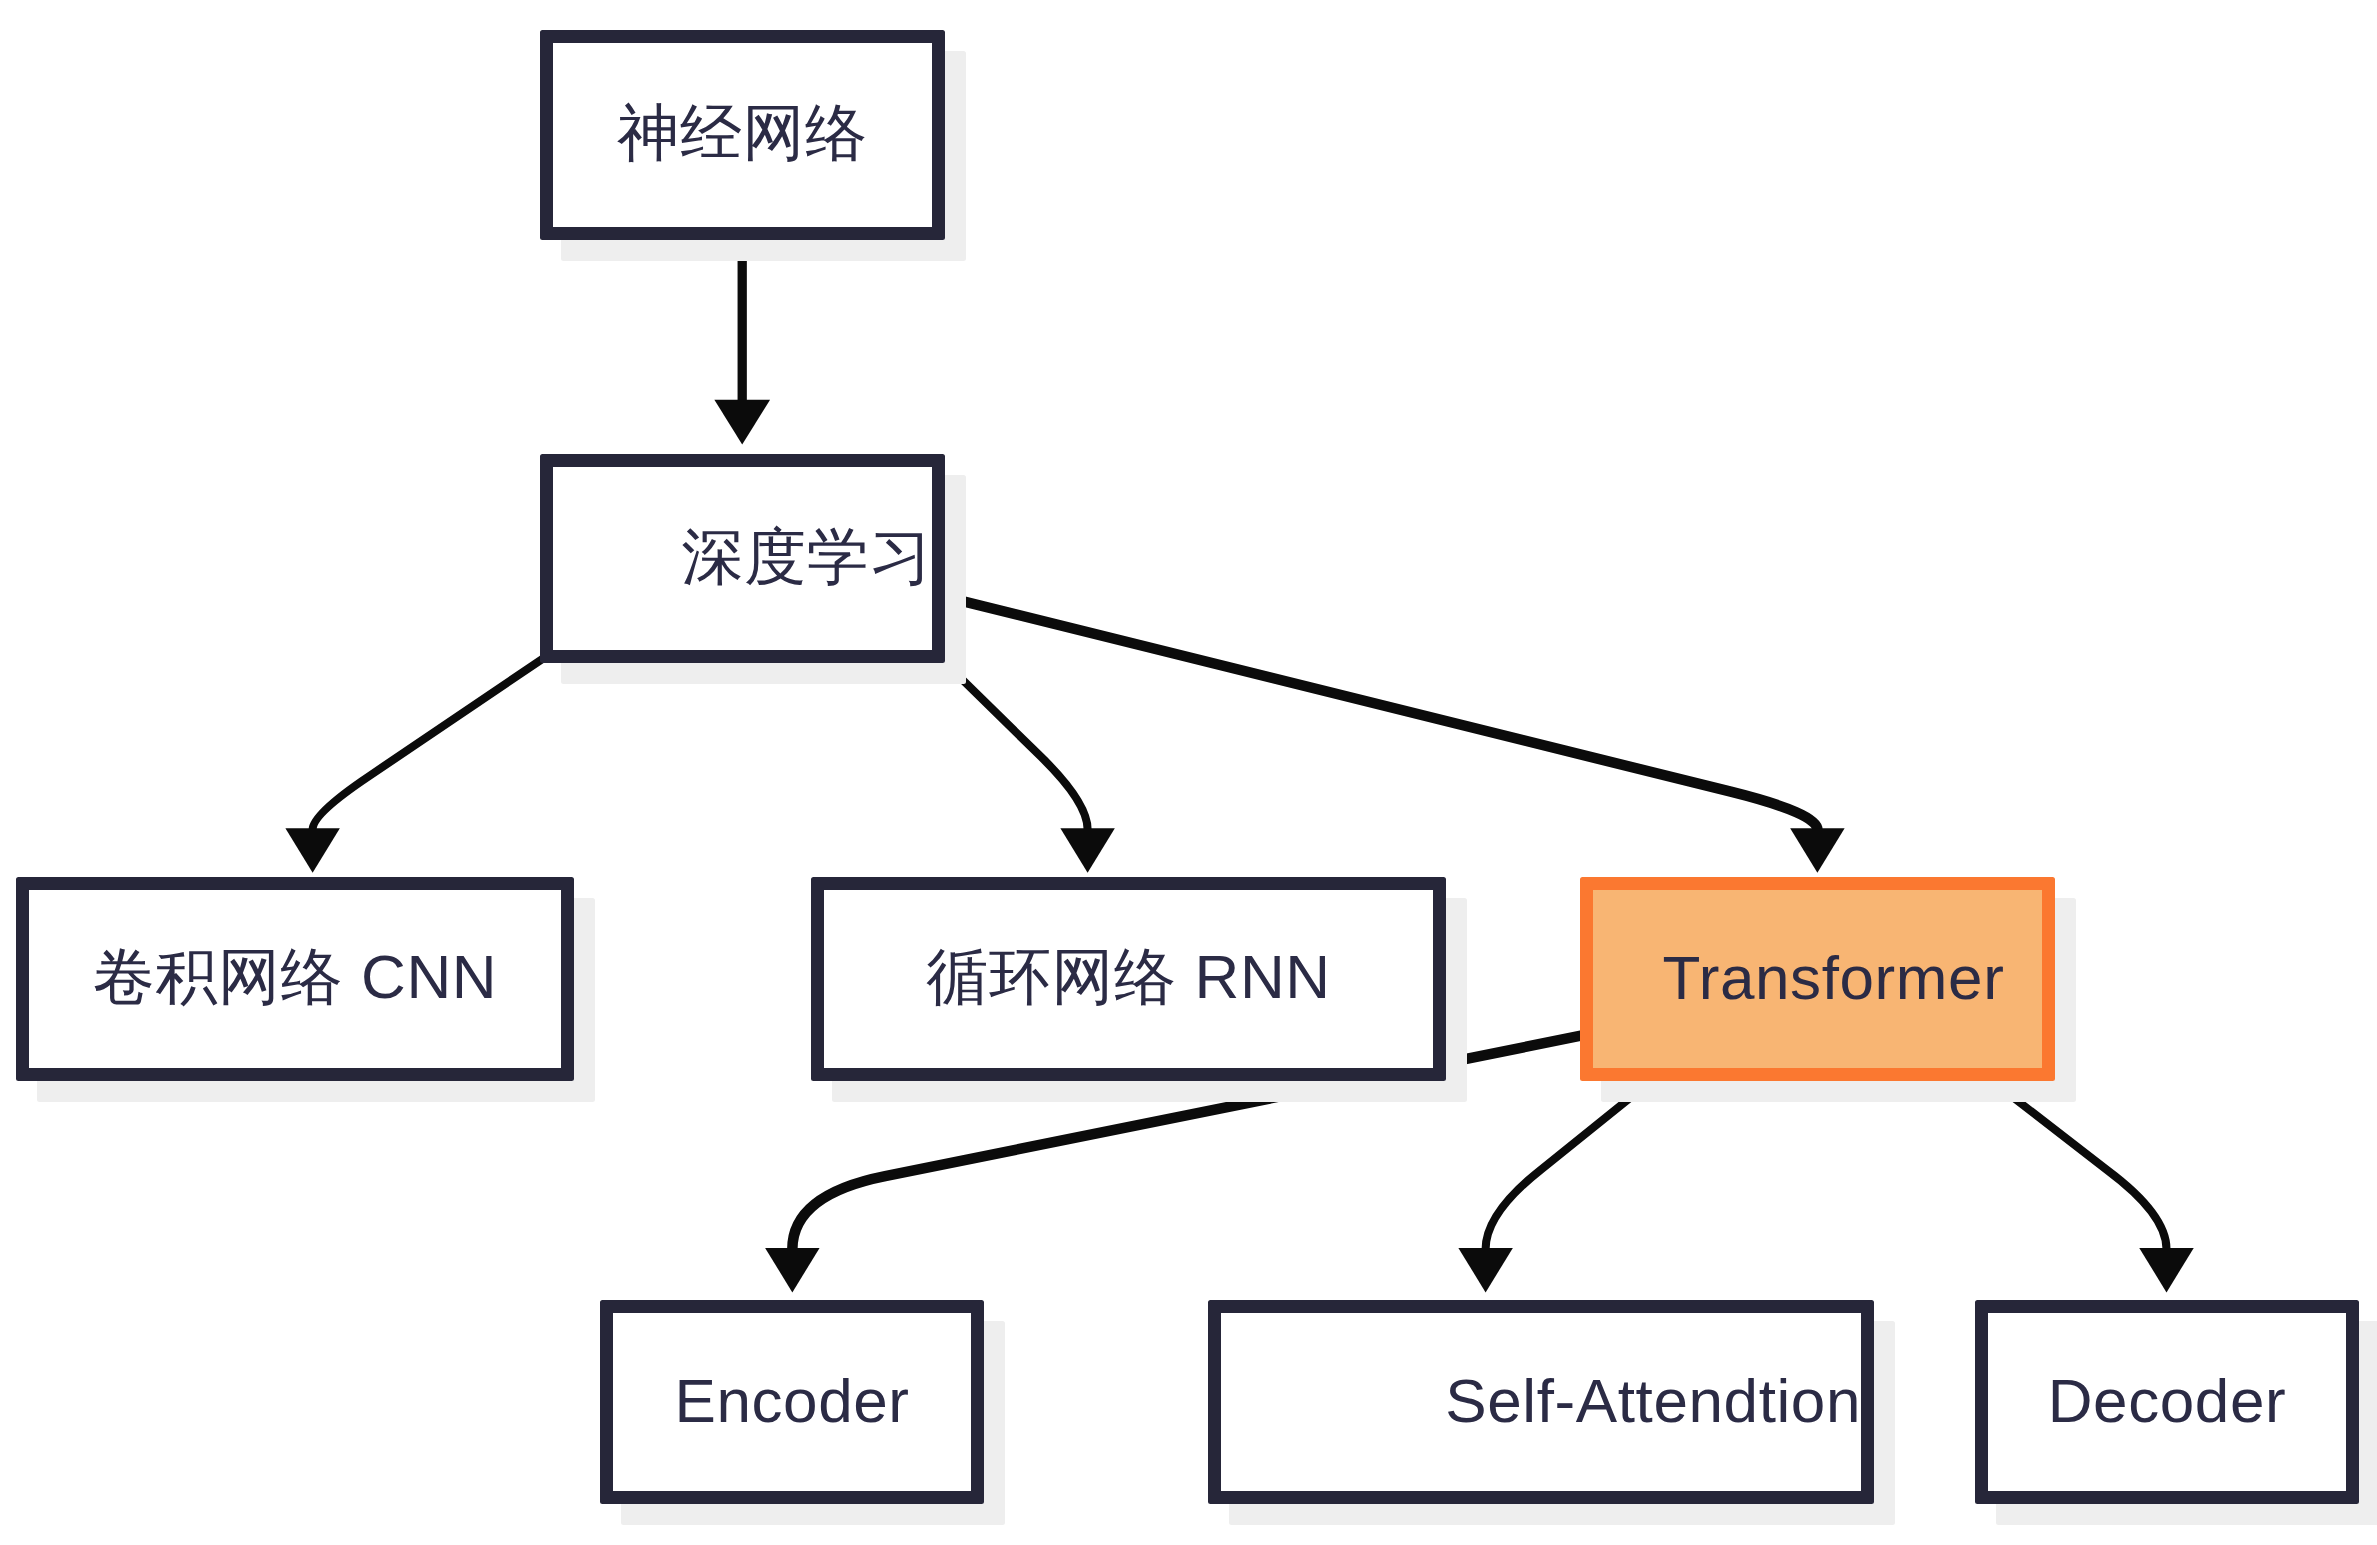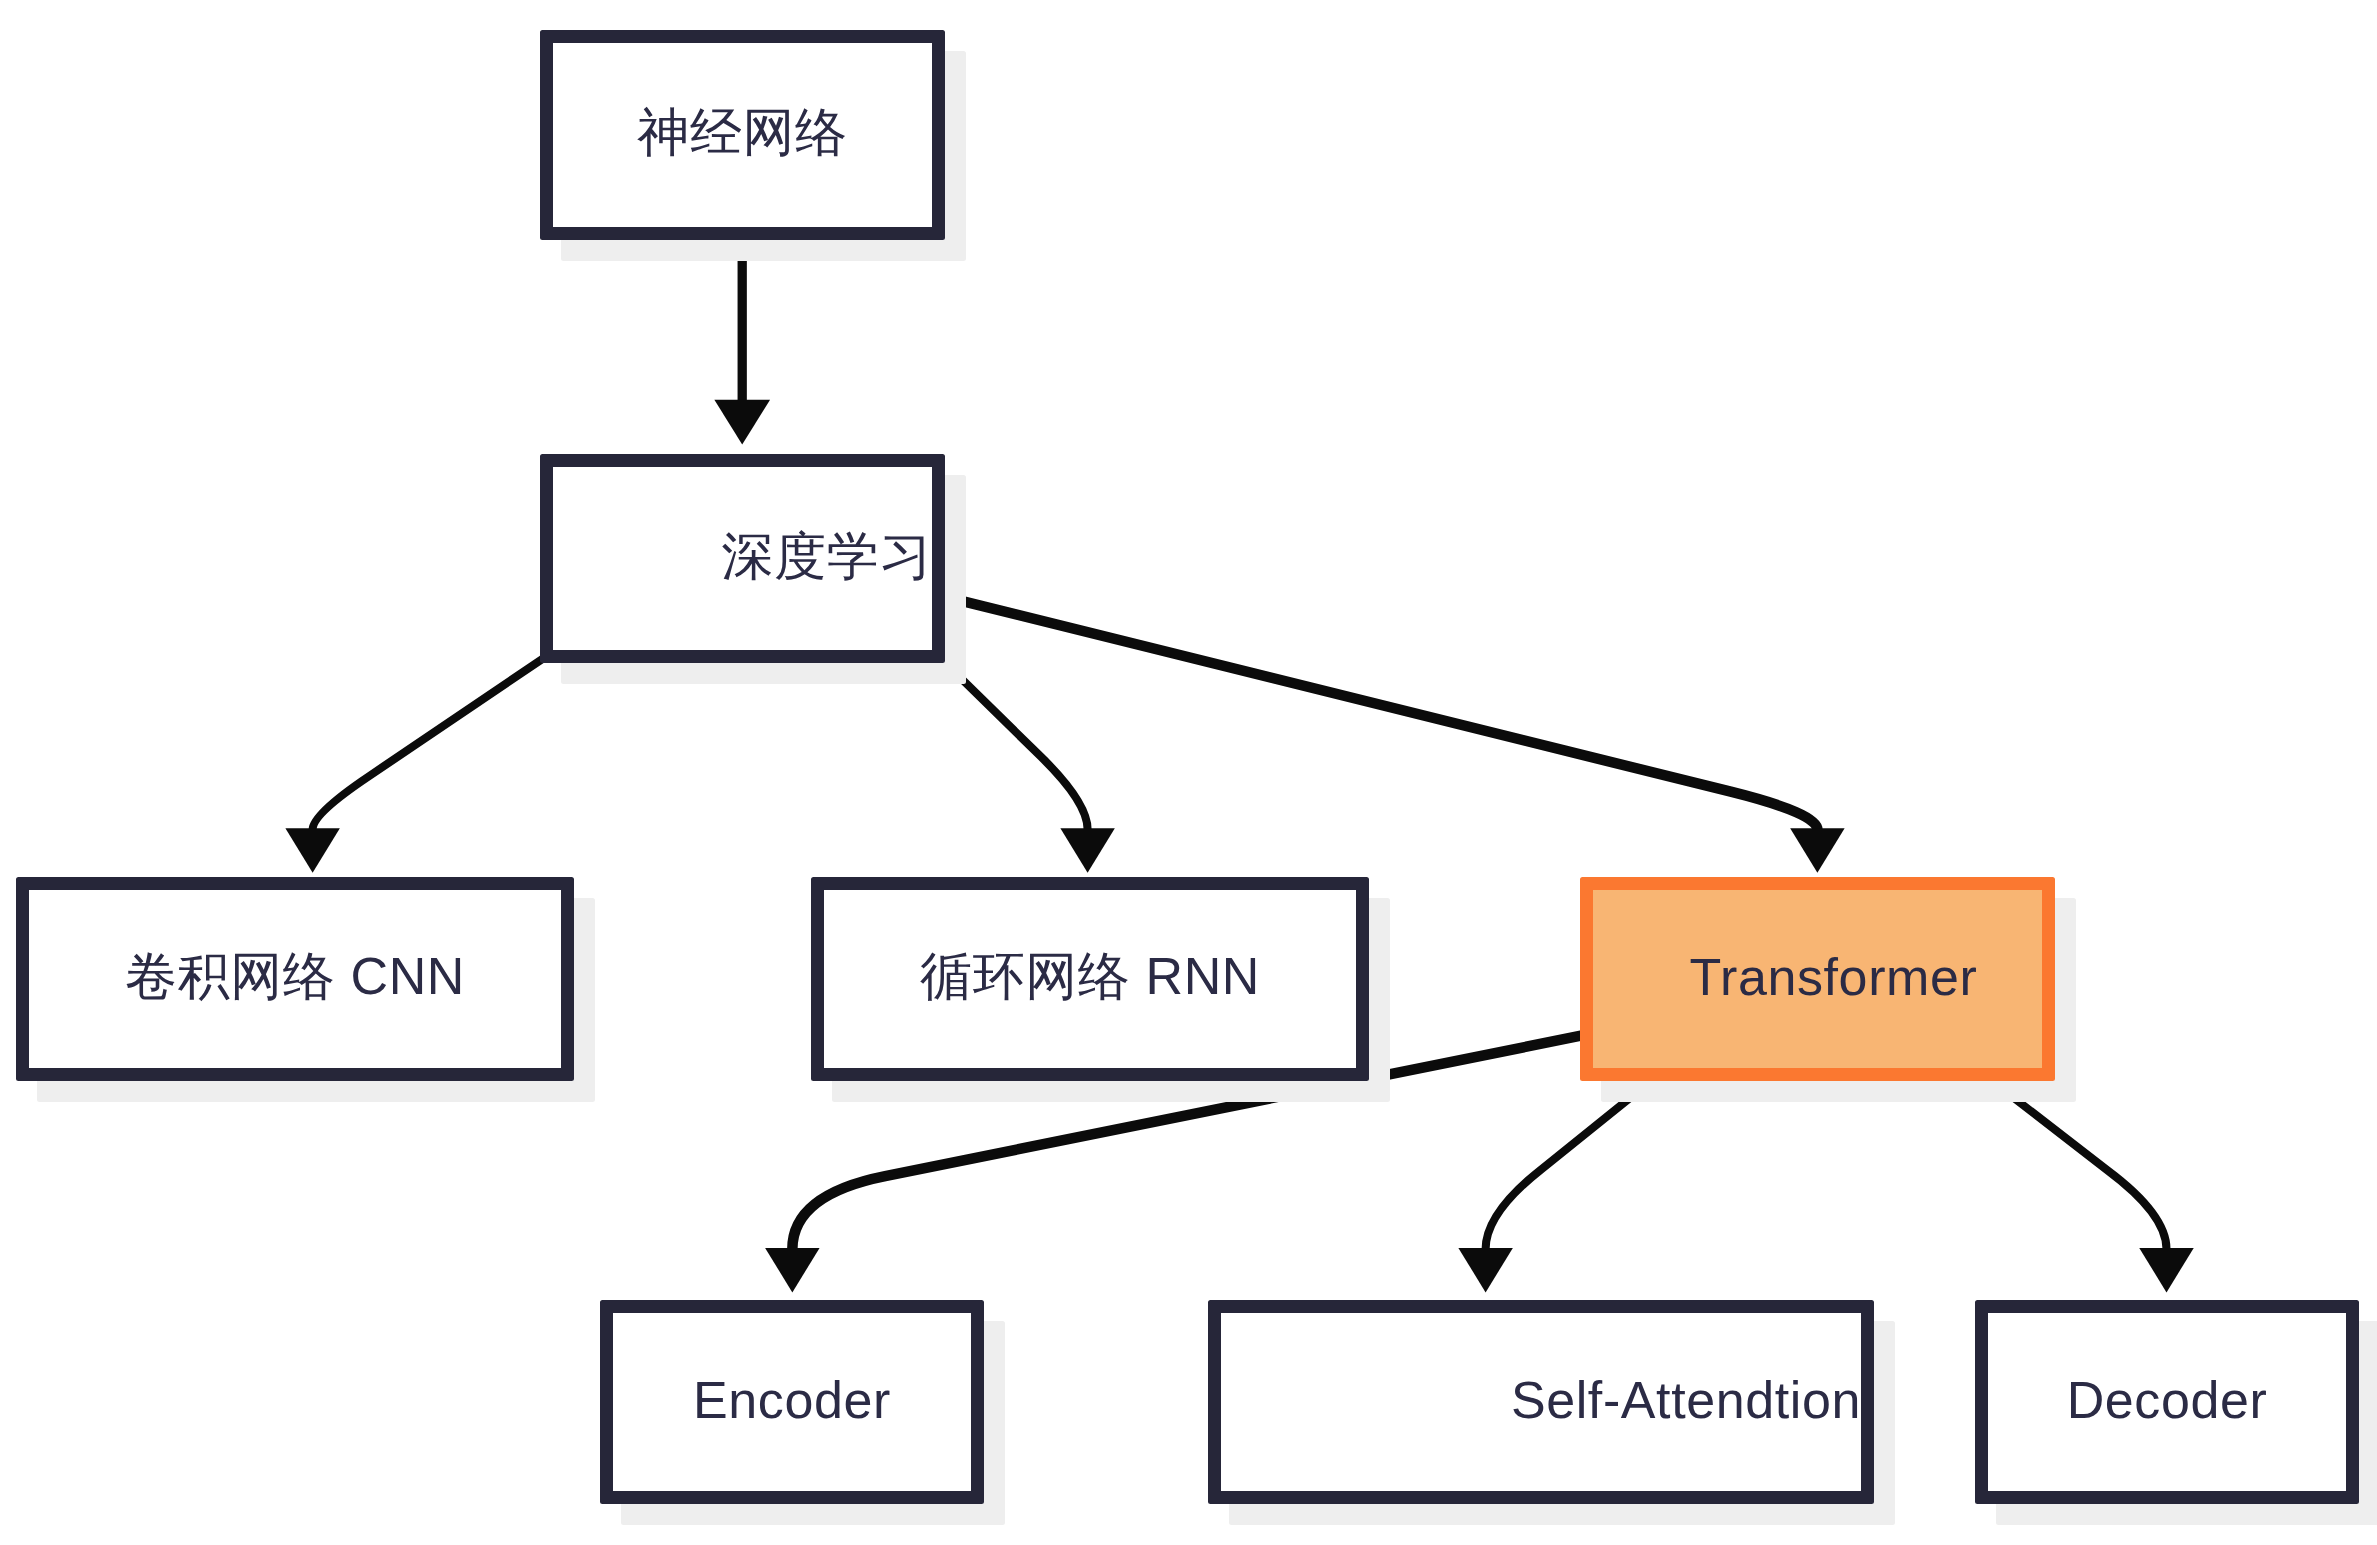--- a/index.html
+++ b/index.html
@@ -25,21 +25,21 @@
     position: absolute;
     z-index: 2;
     box-sizing: border-box;
     background: #ffffff;
     border: 13.6px solid #262639;
     border-radius: 2.5px;
     box-shadow: 21px 21px 0 0 #eeeeee;
     display: flex;
     align-items: center;
     justify-content: center;
-    font-size: 52px;
+    font-size: 62px;
     letter-spacing: 0.6px;
     color: #2b2b45;
     white-space: nowrap;
   }
   .node.highlight {
     border-color: #fb7830;
     background: #f8b573;
     padding-left: 32px;
   }
   .node .label {
@@ -80,21 +80,21 @@
   </div>
 
   <div class="node" style="left:540px; top:454px; width:405px; height:209px;justify-content:flex-end;">
     <span class="label">深度学习</span>
   </div>
 
   <div class="node" style="left:16px; top:877px; width:558px; height:204px;">
     <span class="label">卷积网络 CNN</span>
   </div>
 
-  <div class="node" style="left:811px; top:877px; width:558px; height:204px;">
+  <div class="node" style="left:811px; top:877px; width:635px; height:204px;">
     <span class="label">循环网络 RNN</span>
   </div>
 
   <div class="node highlight" style="left:1580px; top:877px; width:475px; height:204px;">
     <span class="label">Transformer</span>
   </div>
 
   <div class="node" style="left:600px; top:1300px; width:384px; height:204px;text-align:center;">
     <span class="label">Encoder</span>
   </div>

